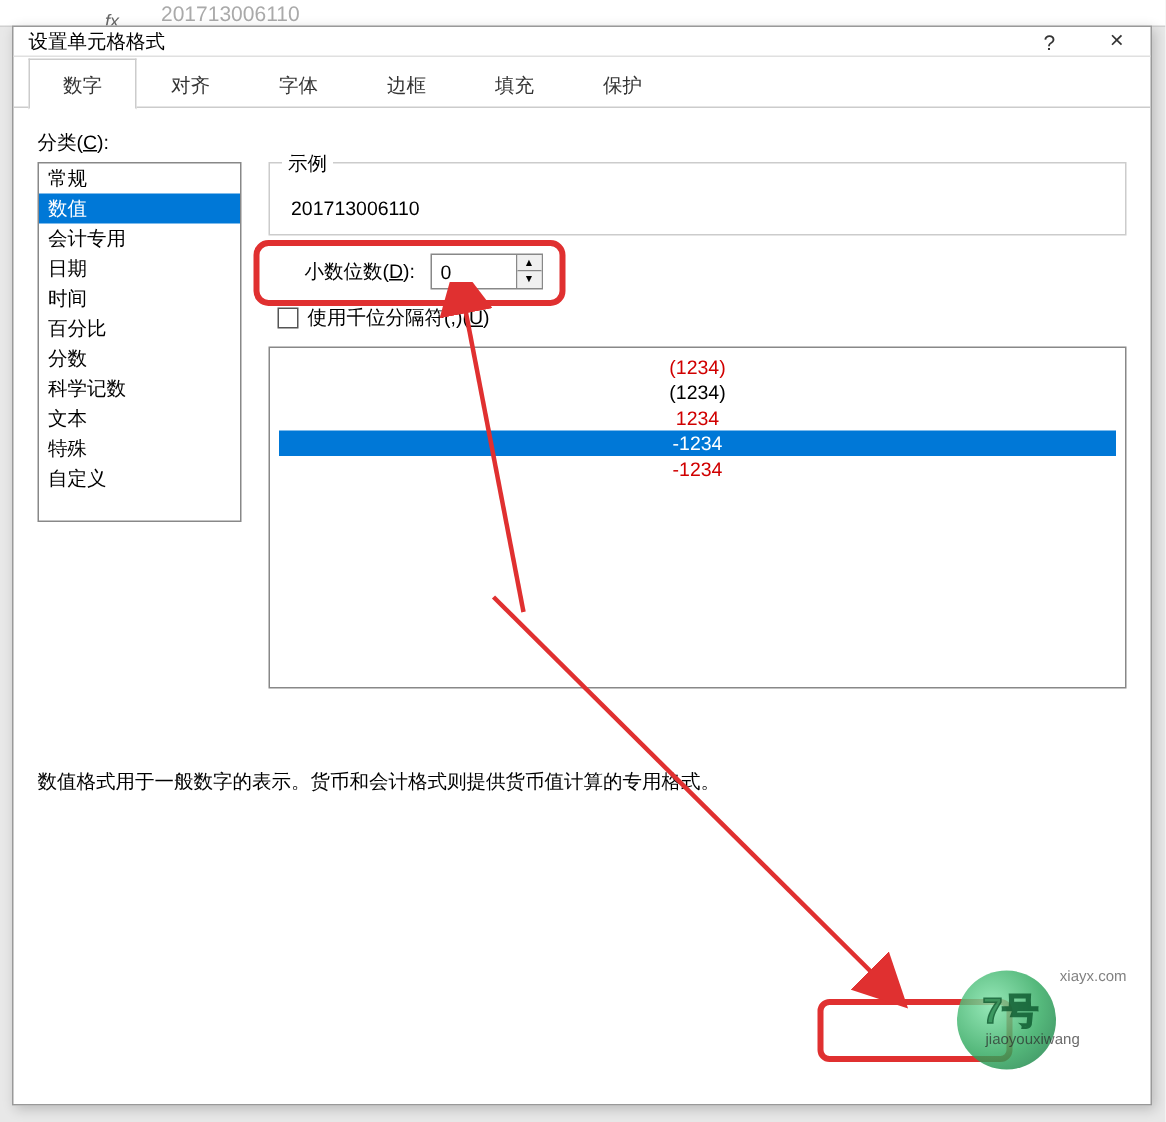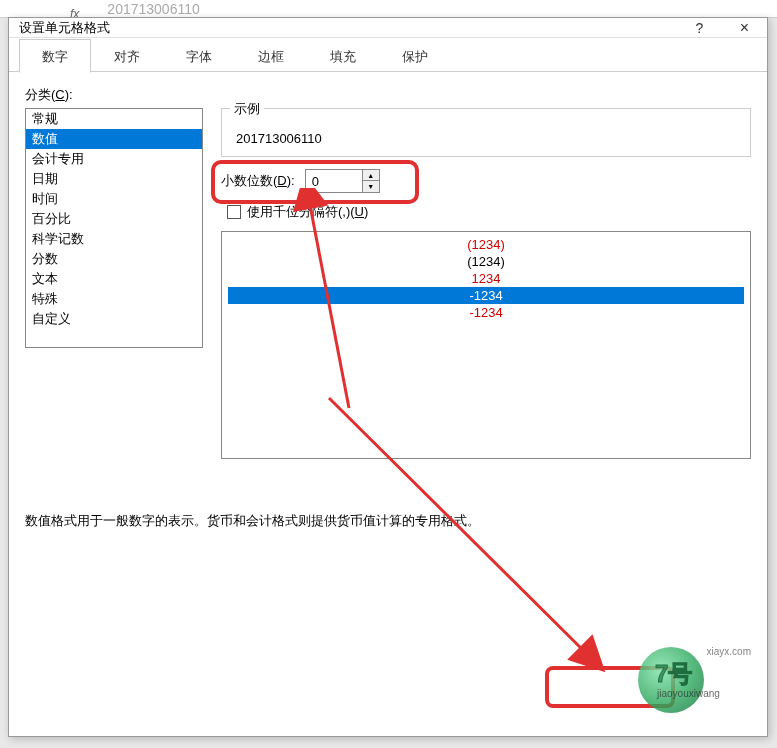--- a/index.html
+++ b/index.html
@@ -77,21 +77,21 @@
   }
   .body {
     padding: 14px 16px 10px 16px;
     position:relative;
     height: 640px;
   }
   .category-label { margin-bottom:4px; }
   .u { text-decoration: underline; }
   .columns { display:flex; }
   .listbox {
-    width: 178px;
+    width: 136px;
     height: 240px;
     border:1px solid #888;
     background:#fff;
     overflow:auto;
   }
   .listbox-item {
     padding:1px 6px;
     cursor:default;
   }
   .listbox-item.selected {
@@ -131,21 +131,21 @@
     width: 208px; height: 44px;
   }
   .highlight-ok {
     position:absolute;
     top: 648px; left: 536px;
     width: 130px; height: 42px;
     border:4px solid #e03030;
     border-radius:8px;
     pointer-events:none;
   }
-  .dec-label { margin-right:10px; }
+  .dec-label { margin-right:10px;margin-left:24px; }
   .spinner {
     display:flex;
     border:1px solid #888;
     height:24px;
   }
   .spinner-input {
     width:56px;
     border:none;
     padding:0 6px;
     font-size:13px;
@@ -264,22 +264,22 @@
       </div>
 
       <div class="columns">
         <div class="listbox" id="category-listbox">
             <div class="listbox-item">常规</div>
             <div class="listbox-item selected">数值</div>
             <div class="listbox-item">会计专用</div>
             <div class="listbox-item">日期</div>
             <div class="listbox-item">时间</div>
             <div class="listbox-item">百分比</div>
+            <div class="listbox-item">分数</div>
             <div class="listbox-item">科学记数</div>
-            <div class="listbox-item">分数</div>
             <div class="listbox-item">文本</div>
             <div class="listbox-item">特殊</div>
             <div class="listbox-item">自定义</div>
           </div>
 
         <div class="right-col" style="position:relative;">
           <div class="fieldset">
             <div class="fieldset-legend">示例</div>
             <div class="sample-val">201713006110</div>
           </div>

